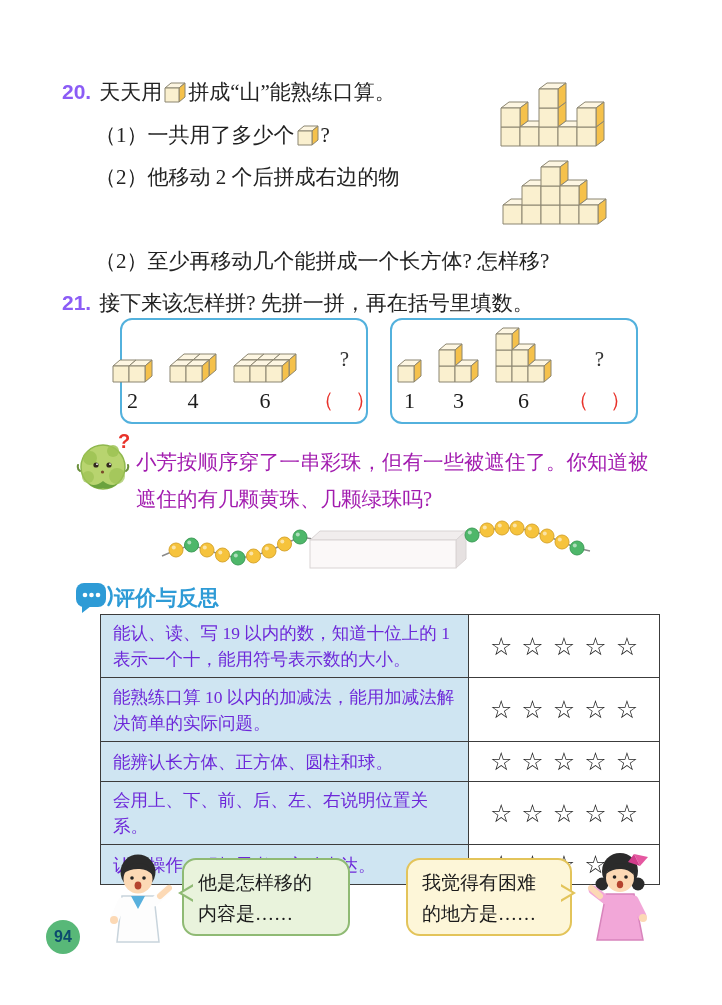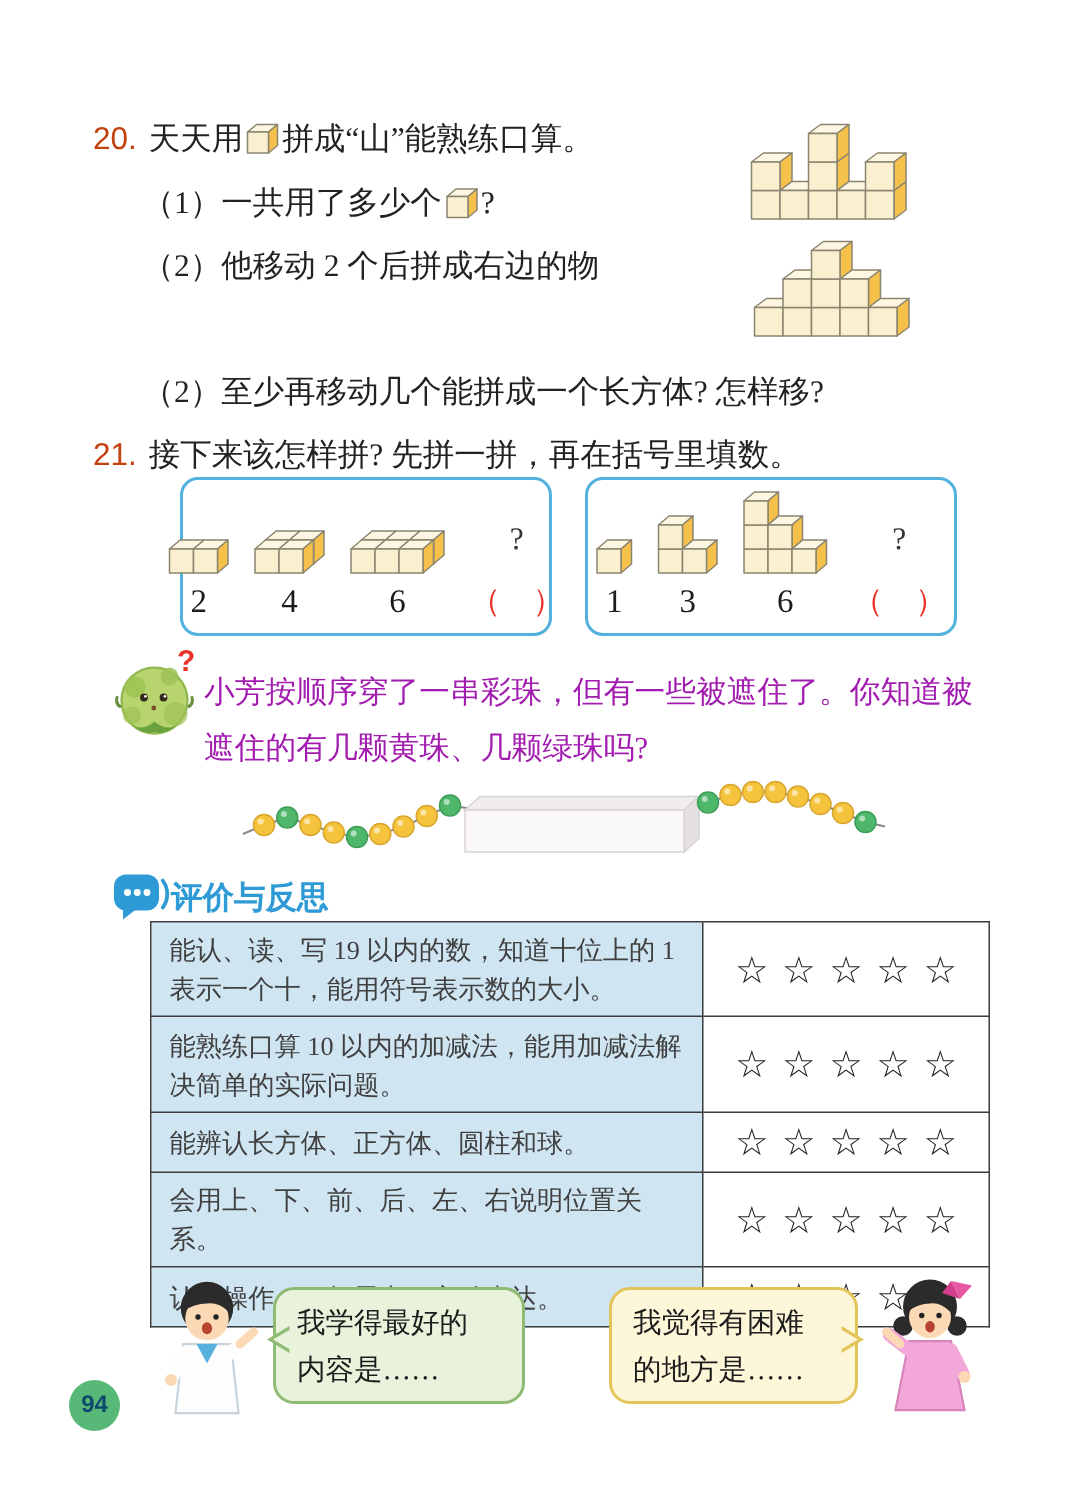--- a/index.html
+++ b/index.html
@@ -1,39 +1,39 @@
 <!DOCTYPE html>
 <html><head>
 <meta charset="utf-8">
 <style>
   html,body{margin:0;padding:0;background:#ffffff;}
   .page{position:relative;width:722px;height:1005px;background:#ffffff;overflow:hidden;
         font-family:"Liberation Serif","DejaVu Serif",serif;color:#222;}
   .abs{position:absolute;}
   .tline{position:absolute;font-size:21px;line-height:28px;white-space:nowrap;}
-  .qnum{font-family:"Liberation Sans","DejaVu Sans",sans-serif;font-weight:normal;color:#c2410c;margin-right:8px;}
+  .qnum{font-family:"Liberation Sans","DejaVu Sans",sans-serif;font-weight:bold;color:#8b5cf6;margin-right:8px;}
   .cube-inline{vertical-align:-4px;margin:0 2px;}
   
   .pat-box{position:absolute;width:248px;height:106px;border:2px solid #53b1dd;border-radius:12px;
            display:flex;align-items:flex-end;justify-content:center;gap:16px;padding:10px 8px 8px 8px;box-sizing:border-box;}
   .fig-col{display:flex;flex-direction:column;align-items:center;}
   .fig-num{font-size:22px;margin-top:5px;color:#1c1c1c;}
   .q-col{display:flex;flex-direction:column;align-items:center;}
   .q-mark{font-size:21px;color:#333;margin-bottom:14px;}
   .bracket{font-size:21px;color:#e8322a;}
   
   .mascot-q{position:absolute;font-size:20px;font-weight:bold;color:#e8322a;
             font-family:"Liberation Sans","DejaVu Sans",sans-serif;}
   .mascot-text{position:absolute;width:514px;font-size:20.5px;line-height:37px;color:#a21caf;}
   
   .eval-header{position:absolute;display:flex;align-items:center;}
   .eval-title{font-size:21px;font-weight:bold;color:#2e9bd6;}
   table.eval{position:absolute;border-collapse:collapse;width:560px;}
   table.eval td{border:1.3px solid #3c3c3c;}
-  td.crit{background:#cfe5f2;width:368px;padding:5px 12px;font-size:17.5px;line-height:26px;color:#404040;box-sizing:border-box;}
+  td.crit{background:#cfe5f2;width:368px;padding:5px 12px;font-size:17.5px;line-height:26px;color:#6d28d9;box-sizing:border-box;}
   td.starcell{background:#ffffff;text-align:center;vertical-align:middle;}
   .star{font-size:25px;color:#222;margin:0 4.5px;font-family:"DejaVu Sans",sans-serif;}
   
   .bubble{position:absolute;box-sizing:border-box;border-radius:14px;padding:7px 14px;
           font-size:19px;line-height:31px;white-space:pre-line;color:#1c1c1c;}
   .bubble-green{background:#e9f3dc;border:2px solid #8fba74;}
   .bubble-yellow{background:#fdf6d8;border:2px solid #e3c45a;}
   .bubble-green::before{content:'';position:absolute;left:-15px;top:24px;border:9px solid transparent;border-right:15px solid #8fba74;}
   .bubble-green::after{content:'';position:absolute;left:-9px;top:26px;border:7px solid transparent;border-right:12px solid #e9f3dc;}
   .bubble-yellow::before{content:'';position:absolute;right:-15px;top:24px;border:9px solid transparent;border-left:15px solid #e3c45a;}
@@ -310,21 +310,21 @@
     <circle cx="46" cy="28" r="1.8" fill="#222"></circle>
     <ellipse cx="40" cy="35.5" rx="3.4" ry="4" fill="#b5432f"></ellipse>
     <path d="M24,46 L56,46 L61,92 L19,92 Z" fill="#fdfdfd" stroke="#c8d4dc" stroke-width="1.5"></path>
     <path d="M33,46 L47,46 L40,59 Z" fill="#58b0dd"></path>
     <path d="M56,52 L69,40" stroke="#fdfdfd" stroke-width="9" stroke-linecap="round"></path>
     <path d="M62,46 L71,38" stroke="#fcd9b5" stroke-width="6" stroke-linecap="round"></path>
     <path d="M24,52 L17,68" stroke="#fdfdfd" stroke-width="9" stroke-linecap="round"></path>
     <circle cx="16" cy="70" r="4" fill="#fcd9b5"></circle>
   </svg>
 
-  <div class="bubble bubble-green" style="left:182px;top:858px;width:168px;height:78px">我学得最好的
+  <div class="bubble bubble-green" style="left:182px;top:858px;width:168px;height:78px">他是怎样移的
 内容是……</div>
 
   <div class="bubble bubble-yellow" style="left:406px;top:858px;width:166px;height:78px">我觉得有困难
 的地方是……</div>
 
   <svg class="abs" style="left:582px;top:848px" width="76" height="95" viewBox="0 0 76 95">
     <circle cx="38" cy="23" r="18" fill="#2b2b2b"></circle>
     <circle cx="20" cy="36" r="6.5" fill="#2b2b2b"></circle>
     <circle cx="56" cy="36" r="6.5" fill="#2b2b2b"></circle>
     <path d="M52,6 L66,9 L58,18 Z" fill="#e557a0"></path>

